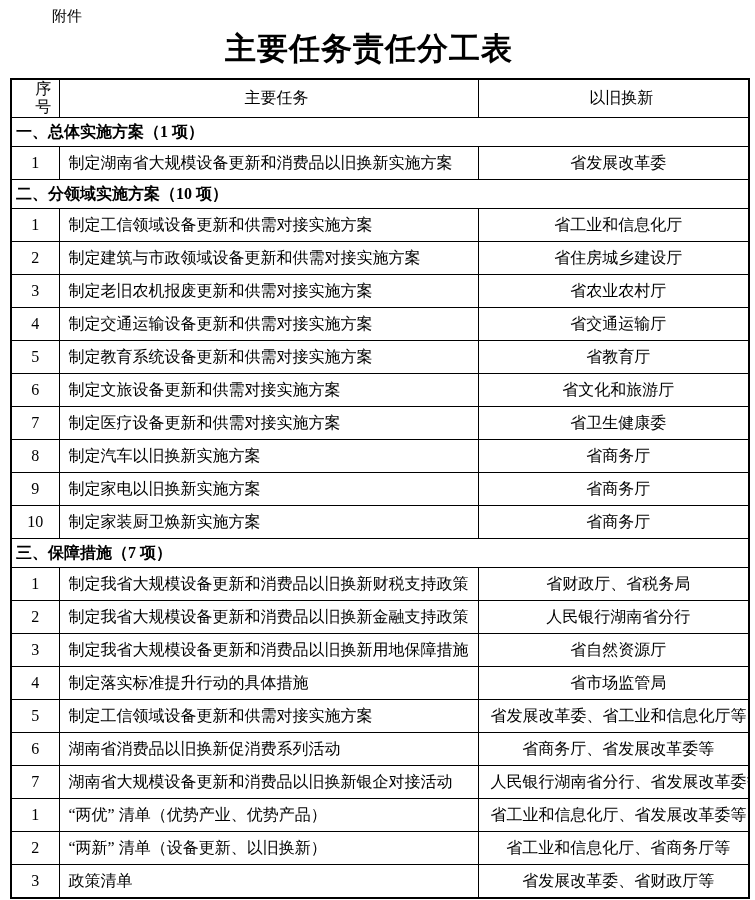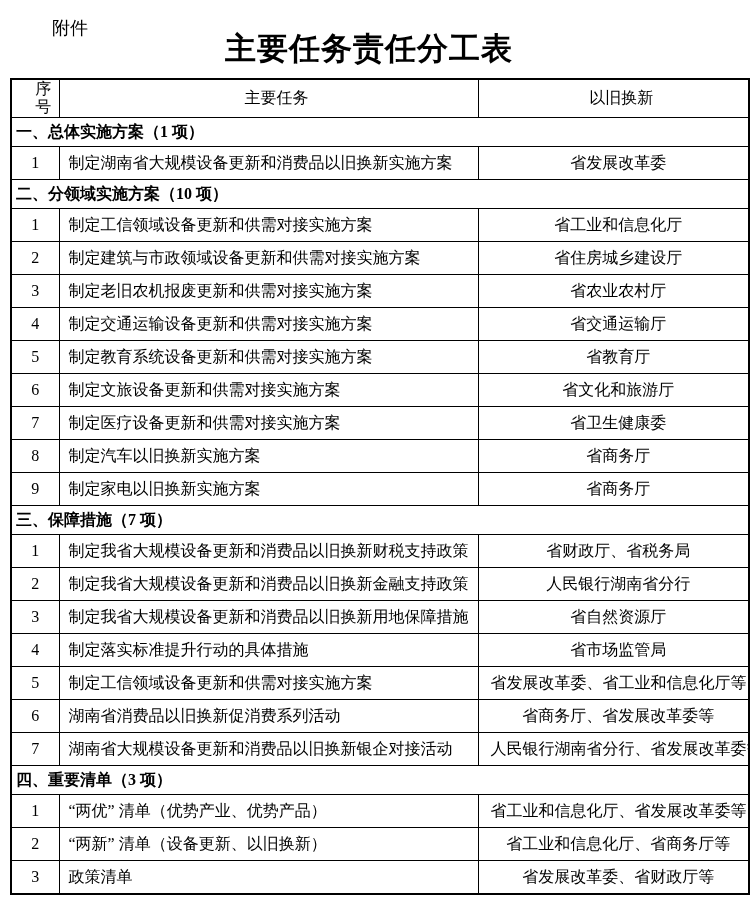--- a/index.html
+++ b/index.html
@@ -11,22 +11,22 @@
     position: relative;
     width: 755px;
     height: 900px;
     font-family: "Liberation Serif", "DejaVu Serif", serif;
     color: #000000;
     overflow: hidden;
   }
   .attachment {
     position: absolute;
     left: 52px;
-    top: 16px;
-    font-size: 18px;
+    top: 4px;
+    font-size: 15px;
     line-height: 24px;
   }
   .doc-title {
     position: absolute;
     left: 0;
     top: 30px;
     width: 738px;
     margin: 0;
     text-align: center;
     font-size: 31px;
@@ -152,20 +152,25 @@
       <tr class="data-row">
         <td class="idx">8</td>
         <td class="task">制定汽车以旧换新实施方案</td>
         <td class="dept">省商务厅</td>
       </tr>
       <tr class="data-row">
         <td class="idx">9</td>
         <td class="task">制定家电以旧换新实施方案</td>
         <td class="dept">省商务厅</td>
       </tr>
+      <tr class="data-row">
+        <td class="idx">10</td>
+        <td class="task">制定家装厨卫焕新实施方案</td>
+        <td class="dept">省商务厅</td>
+      </tr>
       <tr class="section-row">
         <td colspan="3">三、保障措施（7 项）</td>
       </tr>
       <tr class="data-row">
         <td class="idx">1</td>
         <td class="task">制定我省大规模设备更新和消费品以旧换新财税支持政策</td>
         <td class="dept">省财政厅、省税务局</td>
       </tr>
       <tr class="data-row">
         <td class="idx">2</td>
@@ -190,23 +195,20 @@
       <tr class="data-row">
         <td class="idx">6</td>
         <td class="task">湖南省消费品以旧换新促消费系列活动</td>
         <td class="dept">省商务厅、省发展改革委等</td>
       </tr>
       <tr class="data-row">
         <td class="idx">7</td>
         <td class="task">湖南省大规模设备更新和消费品以旧换新银企对接活动</td>
         <td class="dept">人民银行湖南省分行、省发展改革委等</td>
       </tr>
-      <tr class="section-row">
-        <td colspan="3">四、重要清单（3 项）</td>
-      </tr>
       <tr class="data-row">
         <td class="idx">1</td>
         <td class="task">“两优” 清单（优势产业、优势产品）</td>
         <td class="dept">省工业和信息化厅、省发展改革委等</td>
       </tr>
       <tr class="data-row">
         <td class="idx">2</td>
         <td class="task">“两新” 清单（设备更新、以旧换新）</td>
         <td class="dept">省工业和信息化厅、省商务厅等</td>
       </tr>

